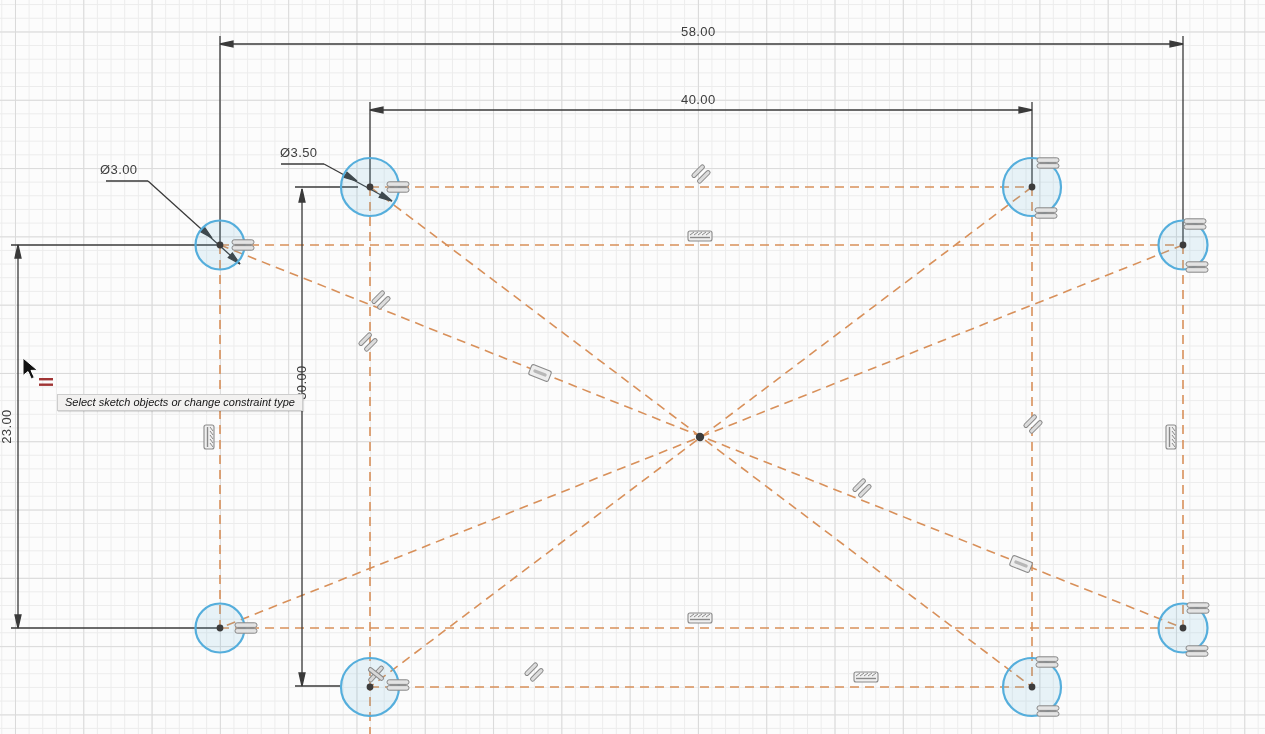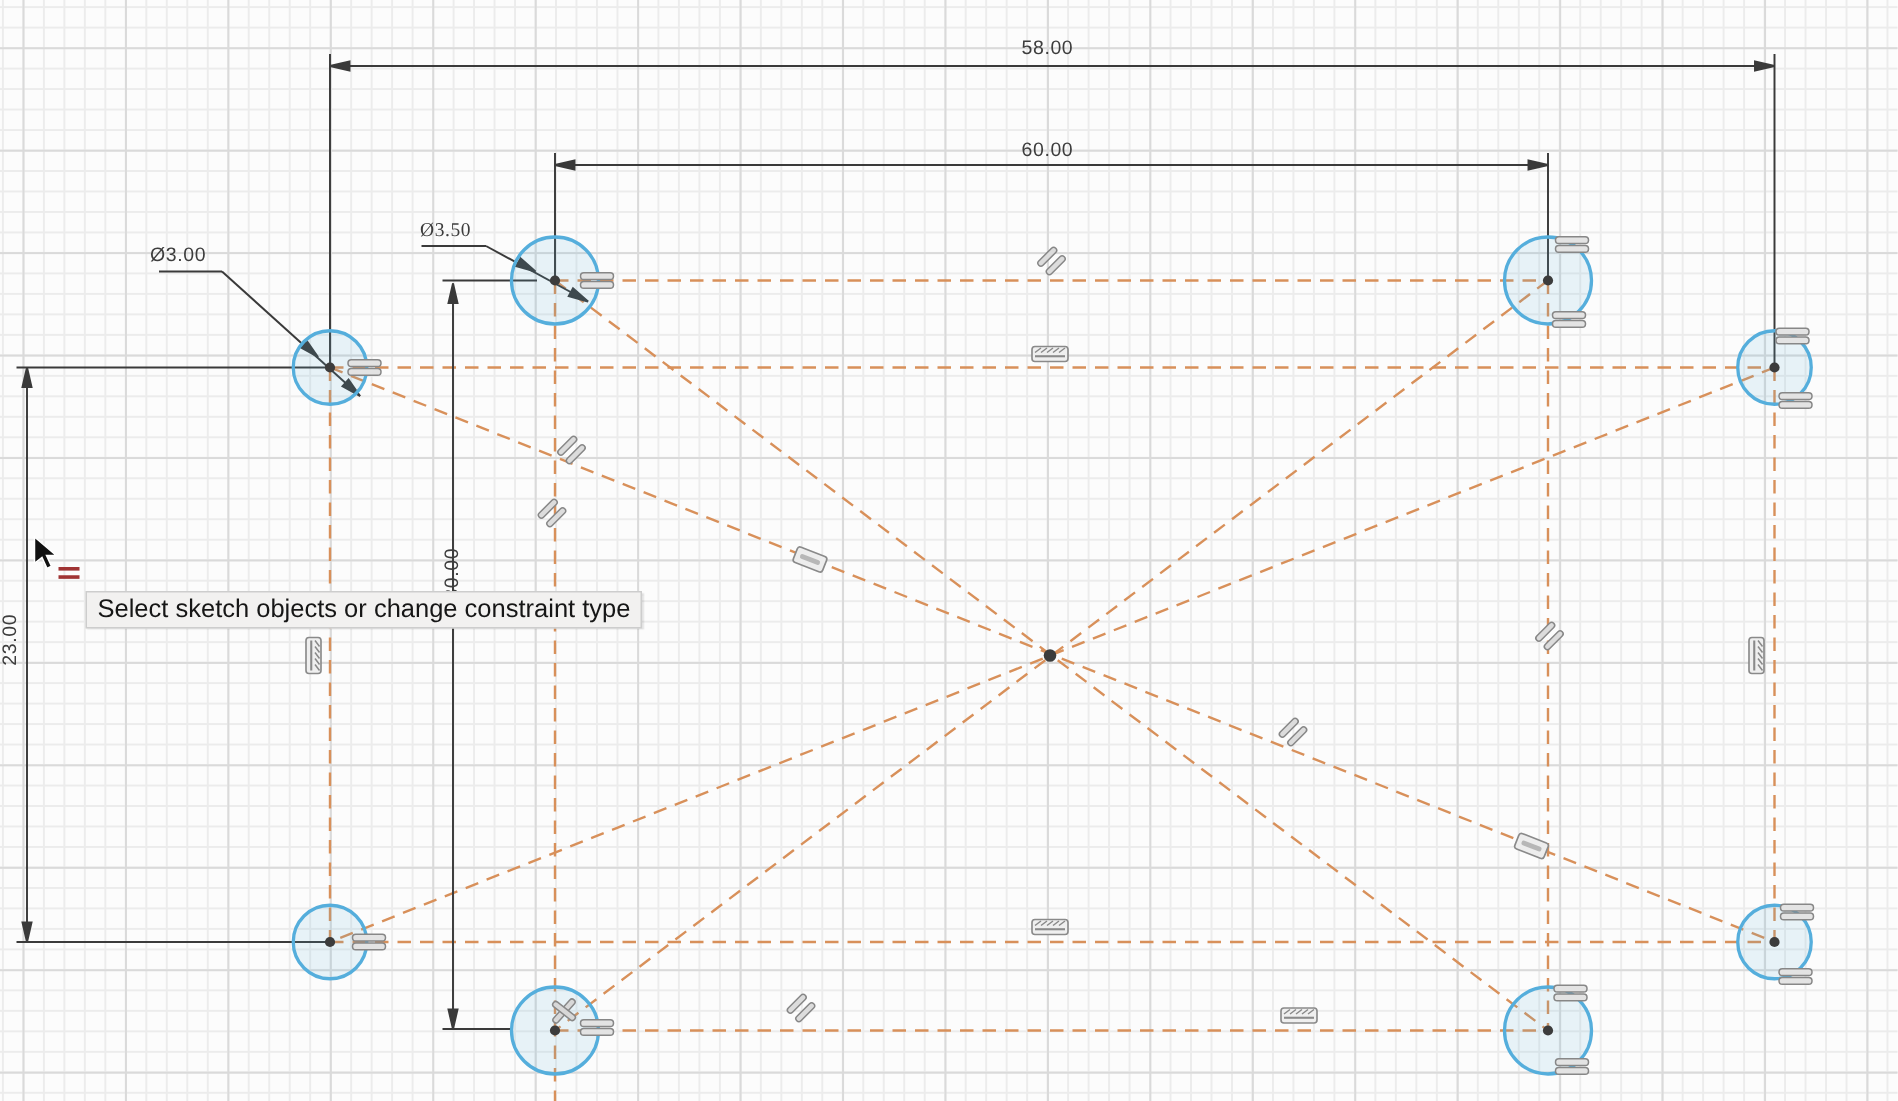--- a/index.html
+++ b/index.html
@@ -18,21 +18,21 @@
   #sketch-svg{position:absolute;left:0;top:0;z-index:1;}
   .dim-label{
     position:absolute;z-index:2;color:#3d3d3d;font-size:13px;letter-spacing:.4px;
     white-space:nowrap;cursor:default;
   }
   .rot{transform:rotate(-90deg);transform-origin:center center;width:42px;text-align:center;}
   #tooltip{
     position:absolute;left:57px;top:394px;z-index:4;
     background:#f2f1f0;border:1px solid #cdcdcd;
     box-shadow:1px 1px 1px rgba(0,0,0,.12);
-    font-size:17px;color:#161616;padding:1px 7px 2px 7px;white-space:nowrap;
+    font-size:11px;color:#161616;padding:1px 7px 2px 7px;white-space:nowrap;font-style:italic;
   }
   #cursor{position:absolute;left:0;top:0;z-index:5;pointer-events:none;}
 </style>
 </head>
 <body>
 
 <div id="viewport">
 
   <svg id="sketch-svg" width="1265" height="734" viewBox="0 0 1265 734">
     <defs>
@@ -180,23 +180,23 @@
       <use href="#hatchV" transform="translate(1171,437)"></use>
 
       <use href="#barBadge" transform="translate(540,373) rotate(21.5)"></use>
       <use href="#barBadge" transform="translate(1021,564) rotate(21.5)"></use>
 
       <use href="#xCross" transform="translate(376,674)"></use>
     </g>
   </svg>
 
   <div class="dim-label" style="left:681px;top:24px;">58.00</div>
-  <div class="dim-label" style="left:681px;top:92px;">60.00</div>
+  <div class="dim-label" style="left:681px;top:92px;">40.00</div>
   <div class="dim-label" style="left:100px;top:162px;">Ø3.00</div>
-  <div class="dim-label" style="left:280px;top:145px;font-family:Liberation Serif, serif;">Ø3.50</div>
+  <div class="dim-label" style="left:280px;top:145px;">Ø3.50</div>
   <div class="dim-label rot" style="left:-15px;top:419px;">23.00</div>
   <div class="dim-label rot" style="left:280px;top:375px;">30.00</div>
 
   <div id="tooltip">Select sketch objects or change constraint type</div>
 
   <div id="cursor">
     <svg width="70" height="45" style="position:absolute;left:22px;top:357px;">
       <path d="M1,1 L1,18.5 L6,14.6 L9.3,21.9 L12.3,20.5 L9,13.4 L15.5,13.3 Z" fill="#111111" stroke="#ffffff" stroke-width="1"></path>
       <g>
         <rect x="17" y="21" width="14" height="2.4" fill="#A03434"></rect>

